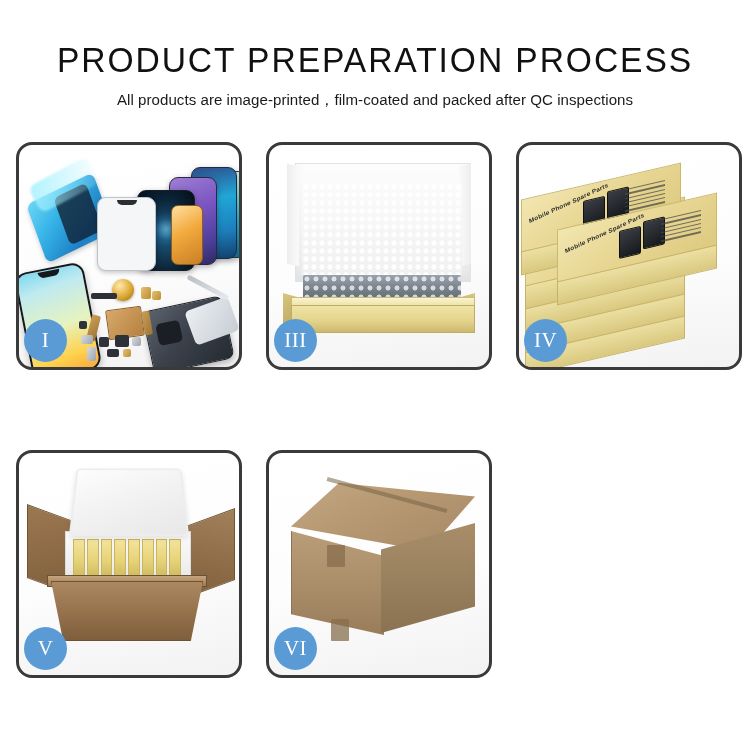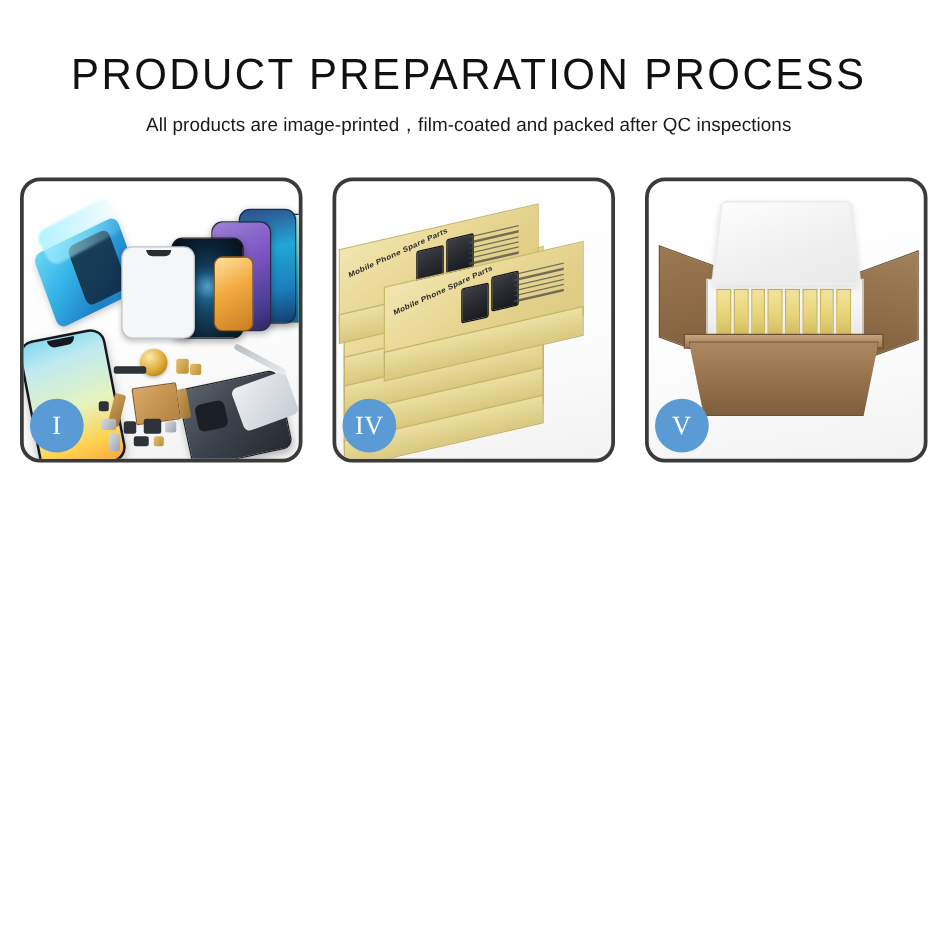--- a/index.html
+++ b/index.html
@@ -603,20 +603,34 @@
       <div class="p1-part" style="left:88px;  top:204px; width:12px; height:8px;"></div>
       <div class="p1-part gold" style="left:104px; top:204px; width:8px; height:8px;"></div>
       <div class="p1-part" style="left:60px;  top:176px; width:8px; height:8px;"></div>
       <div class="p1-tool"></div>
       <div class="p1-tweezer"></div>
     </div>
     <div class="badge">I</div>
   </div>
 
 
+  <div class="panel">
+    <div class="panel-stage">
+      <div class="p3-lid"></div>
+      <div class="p3-lid-left"></div>
+      <div class="p3-lid-right"></div>
+      <div class="p3-inner-foam"></div>
+      <div class="p3-bubblepack"></div>
+      <div class="p3-box-left"></div>
+      <div class="p3-box-right"></div>
+      <div class="p3-box-rim"></div>
+      <div class="p3-box-front"></div>
+    </div>
+    <div class="badge">III</div>
+  </div>
 
   <div class="panel">
     <div class="panel-stage">
       <div class="p4-stack">
 
         <div class="p4-box" style="left:4px;  top:114px;">
           <div class="face-top"></div>
           <div class="face-front"></div>
         </div>
         <div class="p4-box" style="left:4px;  top:92px;">
@@ -688,14 +702,25 @@
           <i></i>
           <i></i>
       </div>
       <div class="p5-foam-lid"></div>
       <div class="p5-carton-rim"></div>
       <div class="p5-carton-front"></div>
     </div>
     <div class="badge">V</div>
   </div>
 
+  <div class="panel">
+    <div class="panel-stage">
+      <div class="p6-top"></div>
+      <div class="p6-left"></div>
+      <div class="p6-right"></div>
+      <div class="p6-seam"></div>
+      <div class="p6-tape" style="left:58px; top:92px;"></div>
+      <div class="p6-tape" style="left:62px; top:166px;"></div>
+    </div>
+    <div class="badge">VI</div>
+  </div>
 
 </div>
 
 </body></html>

